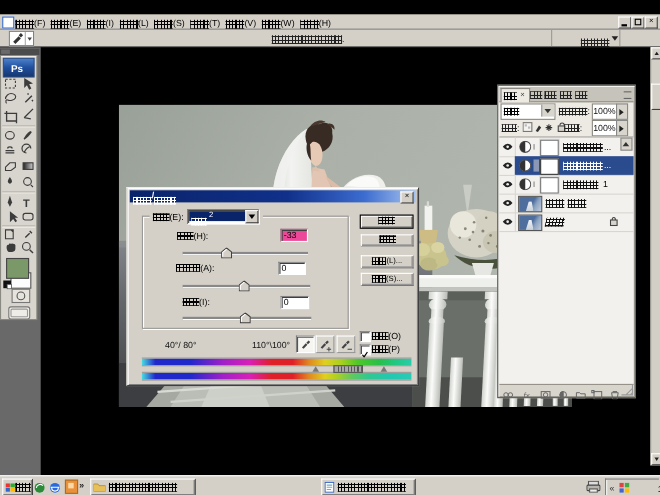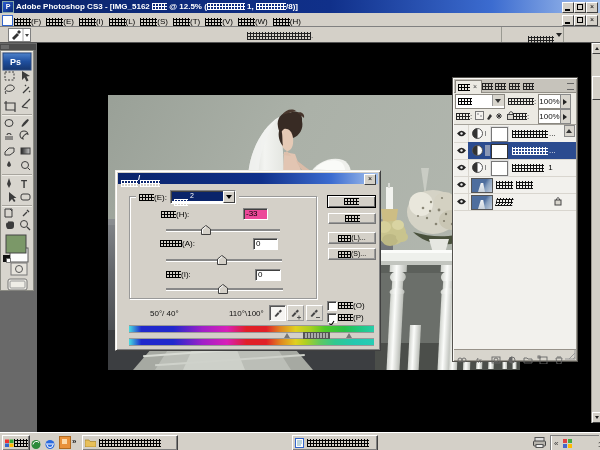--- a/index.html
+++ b/index.html
@@ -8,31 +8,20 @@
 
 .cn{display:inline-block;vertical-align:middle;
 background-image:repeating-linear-gradient(90deg,currentColor 0 1px,rgba(0,0,0,0) 1px 3px),
 repeating-linear-gradient(0deg,currentColor 0 1px,rgba(0,0,0,0) 1px 3px);
 background-size:100% 100%;}
 .btn3d{background:#d4d0c8;border-top:1px solid #fff;border-left:1px solid #fff;border-right:1px solid #404040;border-bottom:1px solid #404040;box-shadow:inset -1px -1px 0 #808080;}
 </style></head>
 <body>
 <div id="scr">
 
-<div class="abs" id="titlebar" style="left:0;top:0;width:600px;height:13px;background:linear-gradient(90deg,#0a246a 0%,#10308a 55%,#3c6cd0 82%,#a8c4ee 100%);">
-  <div class="abs" style="left:2px;top:1px;width:10px;height:10px;background:linear-gradient(135deg,#2a5bd0,#0a2a78);border:1px solid #8aa;color:#fff;font-size:7px;font-weight:bold;line-height:10px;text-align:center;">P</div>
-  <div class="abs" style="left:16px;top:2px;height:10px;color:#fff;font-weight:bold;font-size:8px;line-height:10px;white-space:nowrap;">Adobe Photoshop CS3 - [IMG_5162 <span class="cn" style="width:15px;height:7px;"></span> @ 12.5% (<span class="cn" style="width:38px;height:7px;"></span> 1, <span class="cn" style="width:30px;height:7px;"></span>/8)]</div>
-  <div class="abs" style="right:26px;top:2px;width:10px;height:9px;background:#d4d0c8;border:1px solid #fff;border-right-color:#404040;border-bottom-color:#404040;">
-        <div class="abs" style="left:2px;bottom:1px;width:5px;height:2px;background:#000;"></div>
-      </div>
-  <div class="abs" style="right:14px;top:2px;width:10px;height:9px;background:#d4d0c8;border:1px solid #fff;border-right-color:#404040;border-bottom-color:#404040;">
-        <div class="abs" style="left:2px;top:1px;width:4px;height:4px;border:1px solid #000;"></div>
-      </div>
-  <div class="abs" style="right:2px;top:2px;width:10px;height:9px;background:#d4d0c8;border:1px solid #fff;border-right-color:#404040;border-bottom-color:#404040;font-size:7px;line-height:8px;text-align:center;color:#000;">×</div>
-</div>
 
 <div class="abs" id="menubar" style="left:0;top:13px;width:600px;height:13px;background:#d4d0c8;border-bottom:1px solid #808080;">
   <div class="abs" style="left:2px;top:2px;width:9px;height:9px;background:#fff;border:1px solid #36c;"></div>
   <div class="abs" style="left:14px;top:3px;color:#000;font-size:9px;white-space:nowrap;">
     <span class="cn" style="width:17px;height:8px;"></span><span style="font-size:8px;">(F)</span>&nbsp;&nbsp;<span class="cn" style="width:17px;height:8px;"></span><span style="font-size:8px;">(E)</span>&nbsp;&nbsp;<span class="cn" style="width:17px;height:8px;"></span><span style="font-size:8px;">(I)</span>&nbsp;&nbsp;<span class="cn" style="width:17px;height:8px;"></span><span style="font-size:8px;">(L)</span>&nbsp;&nbsp;<span class="cn" style="width:17px;height:8px;"></span><span style="font-size:8px;">(S)</span>&nbsp;&nbsp;<span class="cn" style="width:17px;height:8px;"></span><span style="font-size:8px;">(T)</span>&nbsp;&nbsp;<span class="cn" style="width:17px;height:8px;"></span><span style="font-size:8px;">(V)</span>&nbsp;&nbsp;<span class="cn" style="width:17px;height:8px;"></span><span style="font-size:8px;">(W)</span>&nbsp;&nbsp;<span class="cn" style="width:17px;height:8px;"></span><span style="font-size:8px;">(H)</span>
   </div>
   <div class="abs" style="right:26px;top:2px;width:10px;height:9px;background:#d4d0c8;border:1px solid #fff;border-right-color:#404040;border-bottom-color:#404040;">
         <div class="abs" style="left:2px;bottom:1px;width:5px;height:2px;background:#000;"></div>
       </div>
   <div class="abs" style="right:14px;top:2px;width:10px;height:9px;background:#d4d0c8;border:1px solid #fff;border-right-color:#404040;border-bottom-color:#404040;">
@@ -303,21 +292,21 @@
 
     <div class="abs" style="left:23px;top:22px;font-size:8px;"><span class="cn" style="width:15px;height:7px;"></span>(E):</div>
     <div class="abs" style="left:54px;top:19px;width:64px;height:12px;background:#fff;border:1px solid #808080;border-right-color:#fff;border-bottom-color:#fff;box-shadow:inset 1px 1px 0 #404040;">
       <div class="abs" style="left:1px;top:1px;width:55px;height:9px;background:#0a246a;"><span class="cn" style="width:14px;height:7px;color:#fff;margin-left:2px;margin-top:1px;"></span><span style="color:#fff;font-size:7px;vertical-align:top;"> 2</span></div>
       <div class="abs" style="right:0px;top:0px;width:10px;height:10px;background:#d4d0c8;border-top:1px solid #fff;border-left:1px solid #fff;border-right:1px solid #404040;border-bottom:1px solid #404040;">
         <div class="abs" style="left:2px;top:3px;width:0;height:0;border-left:3px solid transparent;border-right:3px solid transparent;border-top:4px solid #000;"></div>
       </div>
     </div>
 
     <div class="abs" style="left:45px;top:39px;font-size:8px;"><span class="cn" style="width:15px;height:7px;"></span>(H):</div>
-    <div class="abs" style="left:127px;top:37px;width:21px;height:10px;background:#ec4899;border:1px solid #808080;border-right-color:#fff;border-bottom-color:#fff;box-shadow:inset 1px 1px 0 #404040;font-size:8px;line-height:10px;padding-left:2px;">-33</div>
+    <div class="abs" style="left:139px;top:37px;width:21px;height:10px;background:#ec4899;border:1px solid #808080;border-right-color:#fff;border-bottom-color:#fff;box-shadow:inset 1px 1px 0 #404040;font-size:8px;line-height:10px;padding-left:2px;">-33</div>
     <div class="abs" style="left:50px;top:58px;width:114px;height:2px;background:#888;border-bottom:1px solid #fff;"></div>
     <svg class="abs" style="left:85px;top:54px;" width="10" height="10">
           <path d="M5 0.5 L9.5 4 L9.5 9.5 L0.5 9.5 L0.5 4 Z" fill="#d4d0c8" stroke="#404040"></path>
           <path d="M1.5 8.5 L1.5 4.5 L5 1.5" fill="none" stroke="#fff"></path>
         </svg>
 
     <div class="abs" style="left:44px;top:68px;font-size:8px;"><span class="cn" style="width:22px;height:7px;"></span>(A):</div>
     <div class="abs" style="left:137px;top:67px;width:21px;height:10px;background:#fff;border:1px solid #808080;border-right-color:#fff;border-bottom-color:#fff;box-shadow:inset 1px 1px 0 #404040;font-size:8px;line-height:10px;padding-left:2px;">0</div>
     <div class="abs" style="left:50px;top:88px;width:116px;height:2px;background:#888;border-bottom:1px solid #fff;"></div>
     <svg class="abs" style="left:101px;top:84px;" width="10" height="10">
@@ -331,21 +320,21 @@
     <svg class="abs" style="left:102px;top:113px;" width="10" height="10">
           <path d="M5 0.5 L9.5 4 L9.5 9.5 L0.5 9.5 L0.5 4 Z" fill="#d4d0c8" stroke="#404040"></path>
           <path d="M1.5 8.5 L1.5 4.5 L5 1.5" fill="none" stroke="#fff"></path>
         </svg>
 
     <div class="abs" style="left:211px;top:24px;width:47px;height:11px;background:#d4d0c8;border:1px solid #000;box-shadow:inset 1px 1px 0 #fff,inset -1px -1px 0 #666;text-align:center;line-height:10px;"><span class="cn" style="width:15px;height:7px;"></span></div>
     <div class="abs" style="left:212px;top:42px;width:46px;height:9px;background:#d4d0c8;border:1px solid #777;border-top-color:#fff;border-left-color:#fff;box-shadow:inset -1px -1px 0 #999;text-align:center;line-height:8px;"><span class="cn" style="width:15px;height:7px;"></span></div>
     <div class="abs" style="left:212px;top:61px;width:46px;height:10px;background:#d4d0c8;border:1px solid #777;border-top-color:#fff;border-left-color:#fff;box-shadow:inset -1px -1px 0 #999;text-align:center;font-size:7px;line-height:9px;"><span class="cn" style="width:13px;height:7px;"></span>(L)...</div>
     <div class="abs" style="left:212px;top:77px;width:46px;height:10px;background:#d4d0c8;border:1px solid #777;border-top-color:#fff;border-left-color:#fff;box-shadow:inset -1px -1px 0 #999;text-align:center;font-size:7px;line-height:9px;"><span class="cn" style="width:13px;height:7px;"></span>(S)...</div>
 
-    <div class="abs" style="left:34px;top:138px;font-size:8px;color:#111;">50°/ 40°</div>
+    <div class="abs" style="left:34px;top:138px;font-size:8px;color:#111;">40°/ 80°</div>
     <div class="abs" style="left:113px;top:138px;font-size:8px;color:#111;">110°\100°</div>
 
     <div class="abs" style="left:153px;top:134px;width:15px;height:14px;background:#f6f5f2;border:1px solid #808080;border-right-color:#fff;border-bottom-color:#fff;box-shadow:inset 1px 1px 0 #555;">
       <svg width="15" height="14">
             <path d="M4.5 10 L8 6 L9.5 7.5 L6 11 Z M8.5 5.5 l2 -2 1.5 1.5 -2 2 z" fill="#444"></path>
           </svg>
     </div>
     <div class="abs" style="left:171px;top:134px;width:15px;height:14px;background:#d8d5cd;border:1px solid #999;border-top-color:#fff;border-left-color:#fff;">
       <svg width="15" height="14">
             <path d="M3.5 10 L7 6 L8.5 7.5 L5 11 Z M7.5 5.5 l2 -2 1.5 1.5 -2 2 z" fill="#444"></path>

